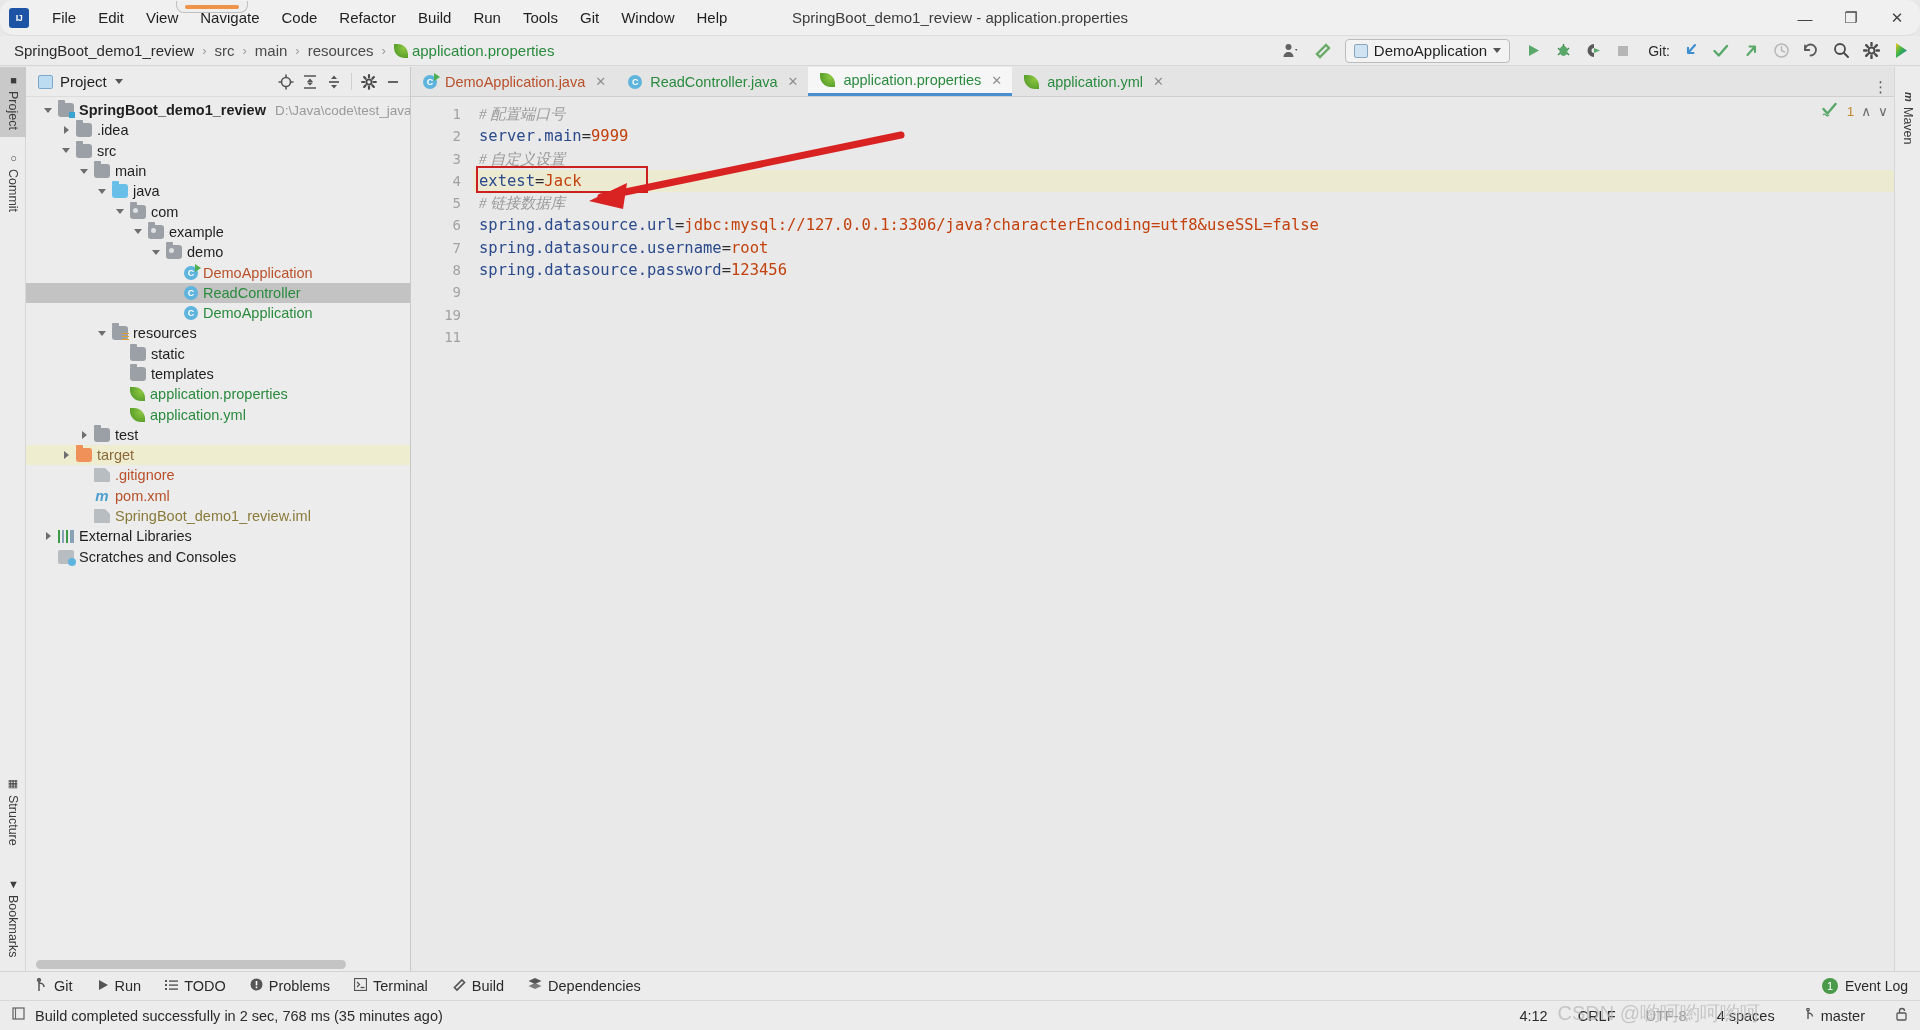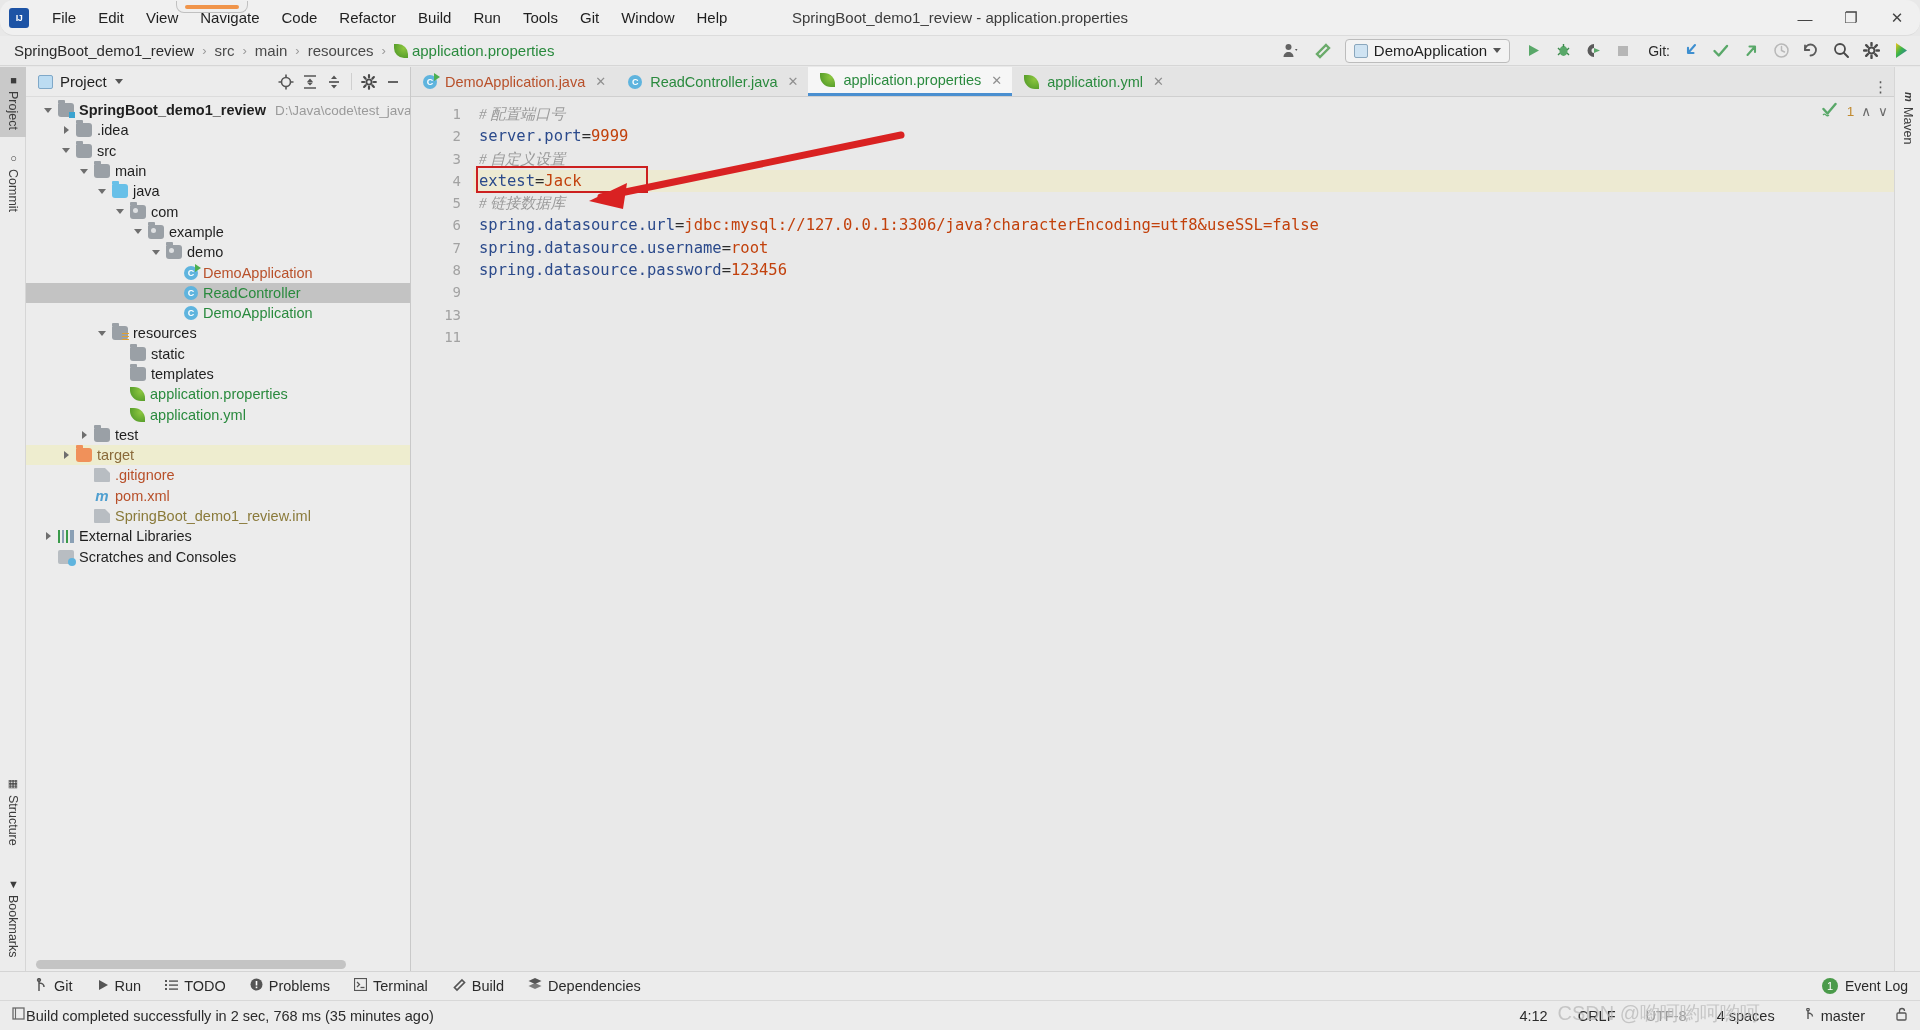--- a/index.html
+++ b/index.html
@@ -240,21 +240,21 @@
   .badge1 {
     width:16px; height:16px; border-radius:50%; background:#4a9a4a; color:#fff; font-size:11px;
     display:flex; align-items:center; justify-content:center;
   }
 
   .statusbar {
     position: absolute; left: 0; right: 0; bottom: 0; height: 30px;
     background: #ececec; border-top: 1px solid #d8d8d8;
     display: flex; align-items: center; padding: 0 12px; font-size: 14.5px; color: #2b2b2b;
   }
-  .sb-left { display: flex; align-items: center; gap: 0; }
+  .sb-left { display: flex; align-items: center; gap: 9px; }
   .sb-right { margin-left: auto; display: flex; align-items: center; gap: 30px; color:#2b2b2b; }
   .sb-dim { color: #9a9a9a; }
   .watermark {
     position:absolute; right:160px; bottom:3px; font-size:20px; color:#b9b9b9;
     font-family:"Liberation Sans",sans-serif; white-space:nowrap; opacity:.75;
   }
   .blurbg {
     position:absolute; inset:0; pointer-events:none; opacity:.5;
     background:
       radial-gradient(ellipse 220px 300px at 760px 470px, rgba(255,255,255,.55), transparent 70%),
@@ -642,28 +642,28 @@
         <div class="gutter" id="gutter">
             <div class="gline">1</div>
             <div class="gline">2</div>
             <div class="gline">3</div>
             <div class="gline">4</div>
             <div class="gline">5</div>
             <div class="gline">6</div>
             <div class="gline">7</div>
             <div class="gline">8</div>
             <div class="gline">9</div>
-            <div class="gline">13</div>
+            <div class="gline">19</div>
             <div class="gline">11</div>
           </div>
         <div class="code" id="code">
             <div class="hlbox" style="left:3px; top:69px; width:172px; height:27px;"></div>
 
         <div class="cline"><span class="cm"># 配置端口号</span></div>
-            <div class="cline"><span class="kk">server.port</span><span class="eq">=</span><span class="vv">9999</span></div>
+            <div class="cline"><span class="kk">server.main</span><span class="eq">=</span><span class="vv">9999</span></div>
             <div class="cline"><span class="cm"># 自定义设置</span></div>
             <div class="cline cur"><span class="kk">extest</span><span class="eq">=</span><span class="vv">Jack</span></div>
             <div class="cline"><span class="cm"># 链接数据库</span></div>
             <div class="cline"><span class="kk">spring.datasource.url</span><span class="eq">=</span><span class="vv">jdbc:mysql://127.0.0.1:3306/java?characterEncoding=utf8&amp;useSSL=false</span></div>
             <div class="cline"><span class="kk">spring.datasource.username</span><span class="eq">=</span><span class="vv">root</span></div>
             <div class="cline"><span class="kk">spring.datasource.password</span><span class="eq">=</span><span class="vv">123456</span></div>
             <div class="cline">&nbsp;</div>
             <div class="cline">&nbsp;</div>
             <div class="cline">&nbsp;</div>
           </div>

